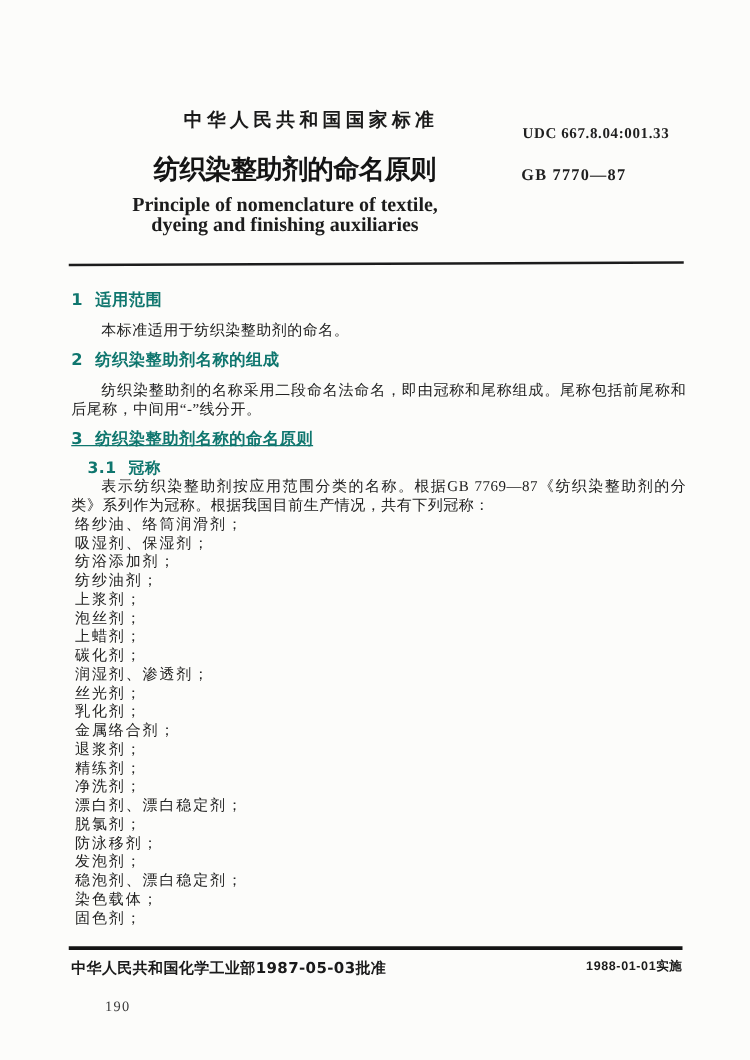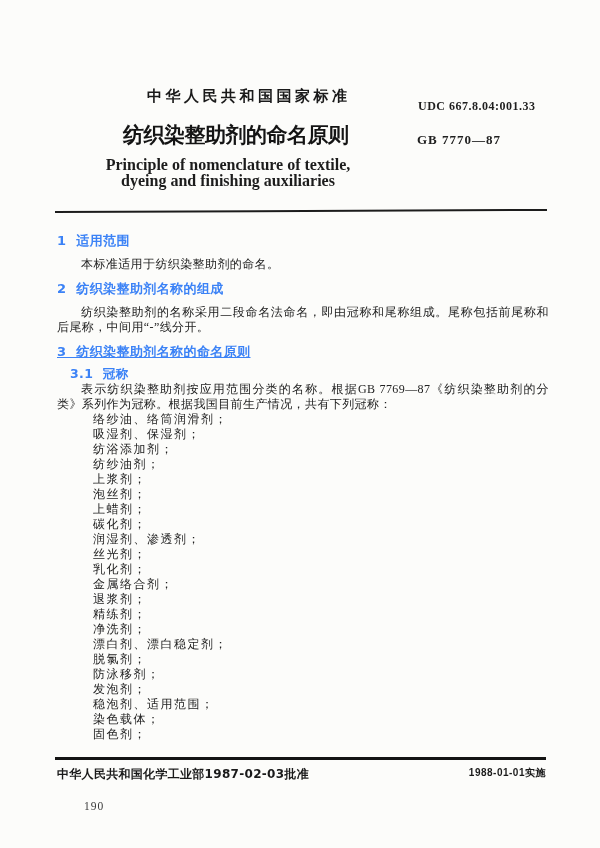--- a/index.html
+++ b/index.html
@@ -45,31 +45,31 @@
     background:#1c1c1c; transform:rotate(-0.25deg);
   }
   
   .doc-body {
     position:absolute; left:57px; top:233px; width:492px;
     font-size:12px; letter-spacing:0.4px; line-height:15px;
   }
   .sec-h {
     font-family:"DejaVu Sans","Liberation Sans",sans-serif;
     font-weight:bold; font-size:13px; line-height:16px;
-    white-space:pre-wrap; color:#3b82f6;
+    white-space:pre-wrap; color:#0f766e;
   }
   .sec-h.h2 { margin-top:9px; }
   .sec-h.h3 { margin-top:9px;text-decoration:underline; }
   .sec-h.h31 { margin-top:6px; margin-left:13px; font-size:12.5px; }
   .para {
     text-indent:2em; text-align:justify; margin-top:8px;
     color:#222;
   }
   .para.p31 { margin-top:0; }
-  .term-list { margin-top:0; margin-left:36px; }
+  .term-list { margin-top:0; margin-left:3px; }
   .term { line-height:15px; letter-spacing:1.5px; color:#222; white-space:nowrap; }
   
   .rule-bottom {
     position:absolute; left:55px; top:757px; width:491px; height:3px;
     background:#141414;
   }
   .footer-approval {
     position:absolute; left:57px; top:766px;
     font-family:"DejaVu Sans","Liberation Sans",sans-serif;
     font-weight:bold; font-size:12px; letter-spacing:0.3px;
@@ -125,24 +125,24 @@
       <div class="term">丝光剂；</div>
       <div class="term">乳化剂；</div>
       <div class="term">金属络合剂；</div>
       <div class="term">退浆剂；</div>
       <div class="term">精练剂；</div>
       <div class="term">净洗剂；</div>
       <div class="term">漂白剂、漂白稳定剂；</div>
       <div class="term">脱氯剂；</div>
       <div class="term">防泳移剂；</div>
       <div class="term">发泡剂；</div>
-      <div class="term">稳泡剂、适用范围；</div>
+      <div class="term">稳泡剂、漂白稳定剂；</div>
       <div class="term">染色载体；</div>
       <div class="term">固色剂；</div>
     </div>
   </div>
 
   <div class="rule-bottom"></div>
-  <div class="footer-approval">中华人民共和国化学工业部1987-02-03批准</div>
+  <div class="footer-approval">中华人民共和国化学工业部1987-05-03批准</div>
   <div class="footer-impl">1988-01-01实施</div>
   <div class="page-num">190</div>
 
 </div>
 
 </body></html>

